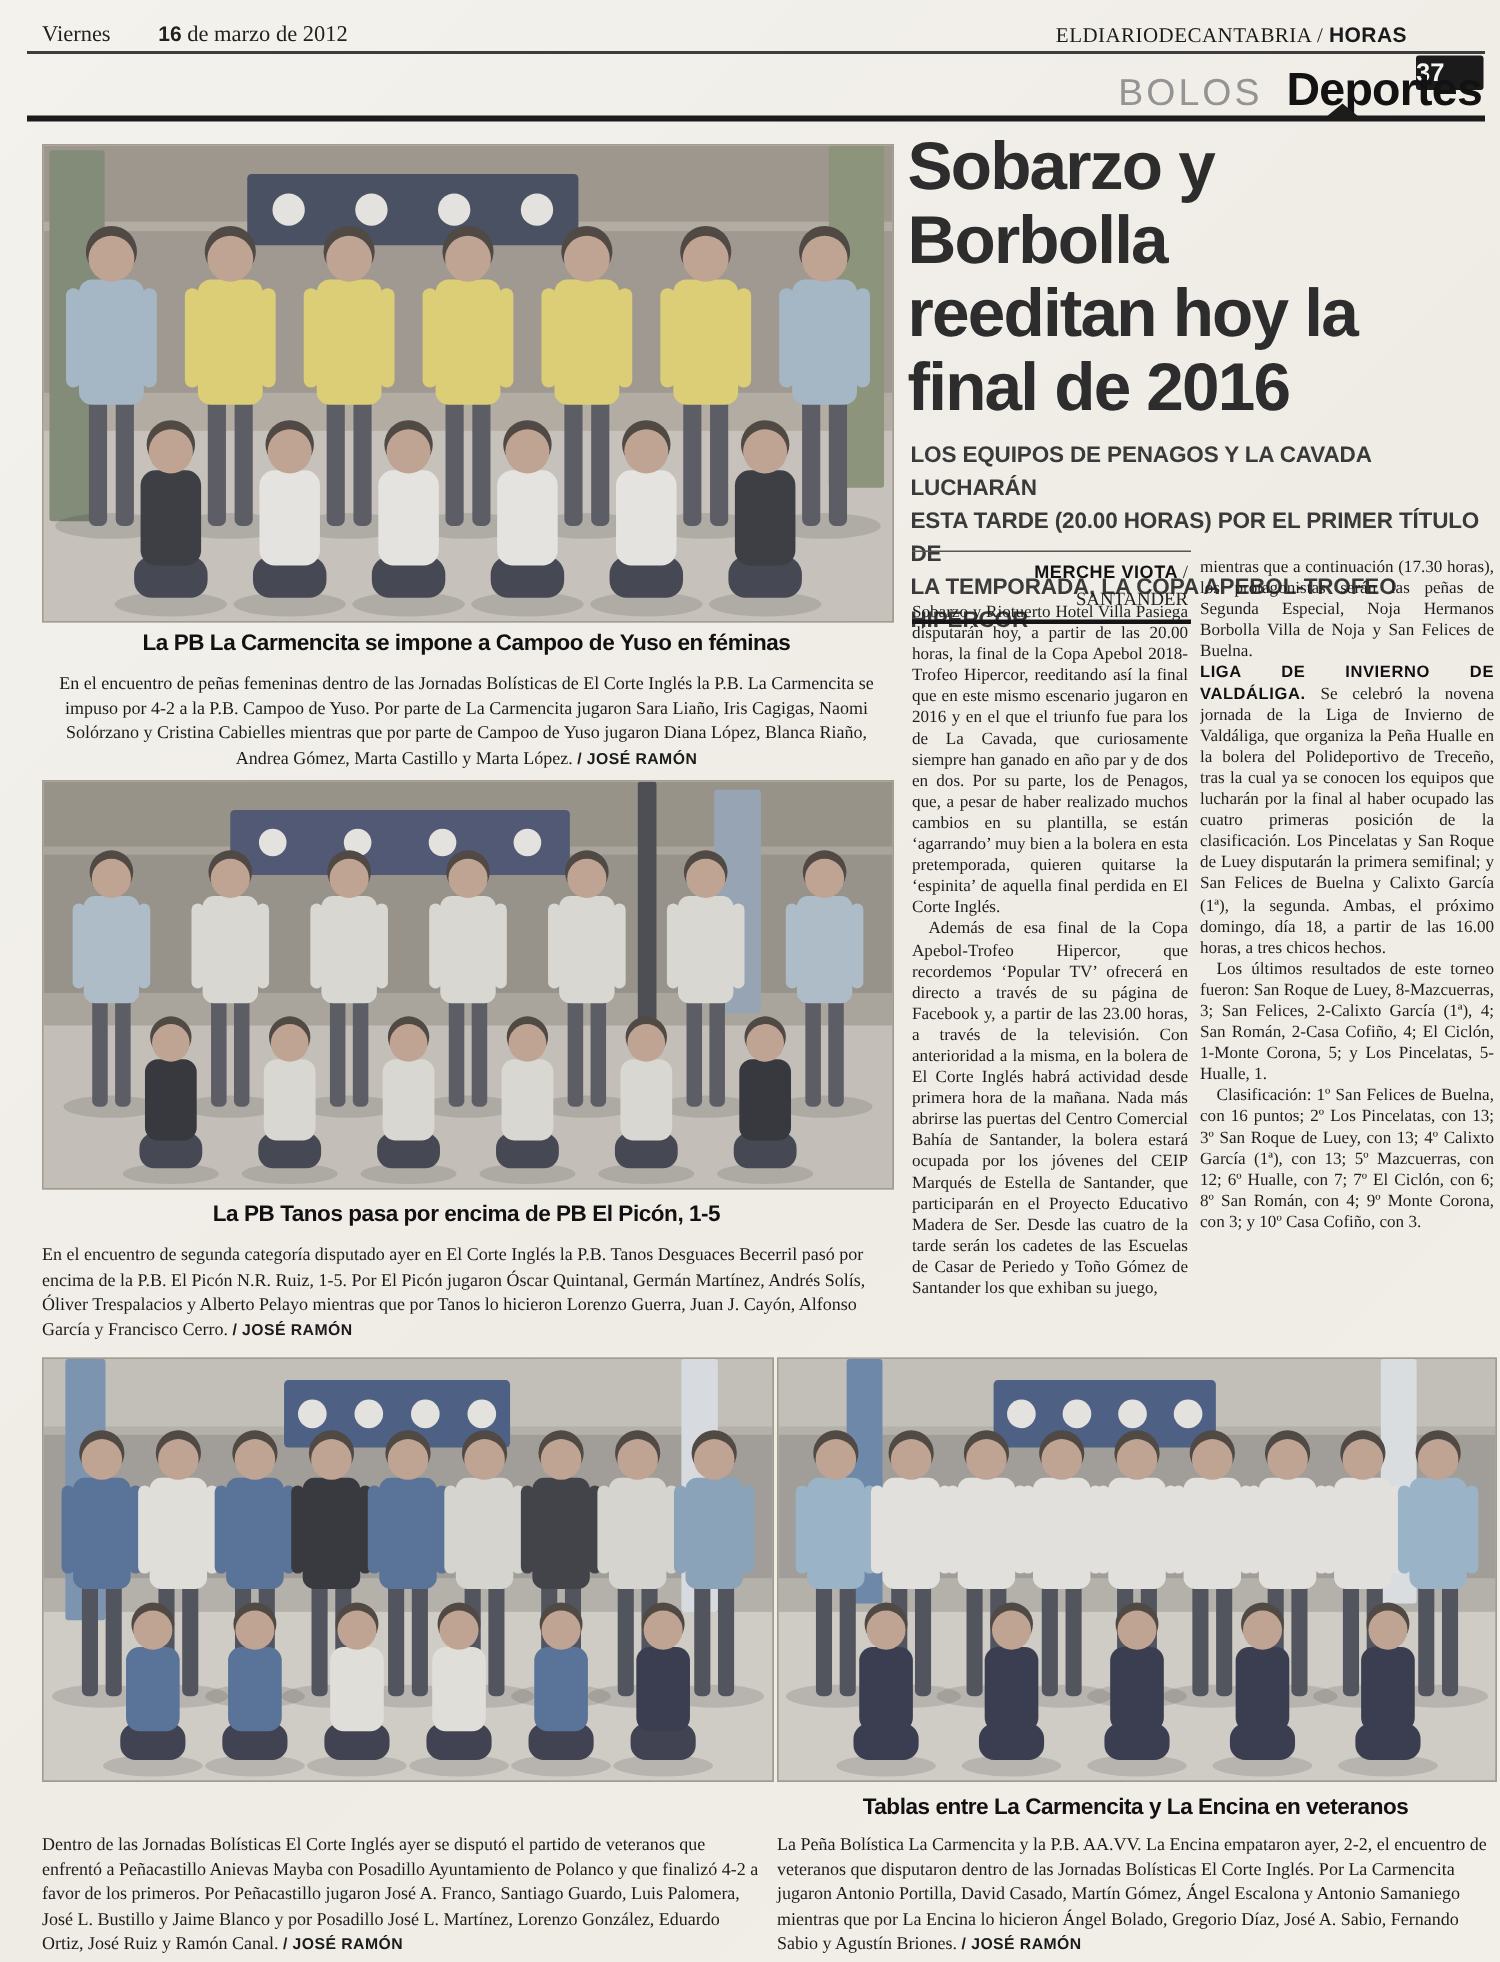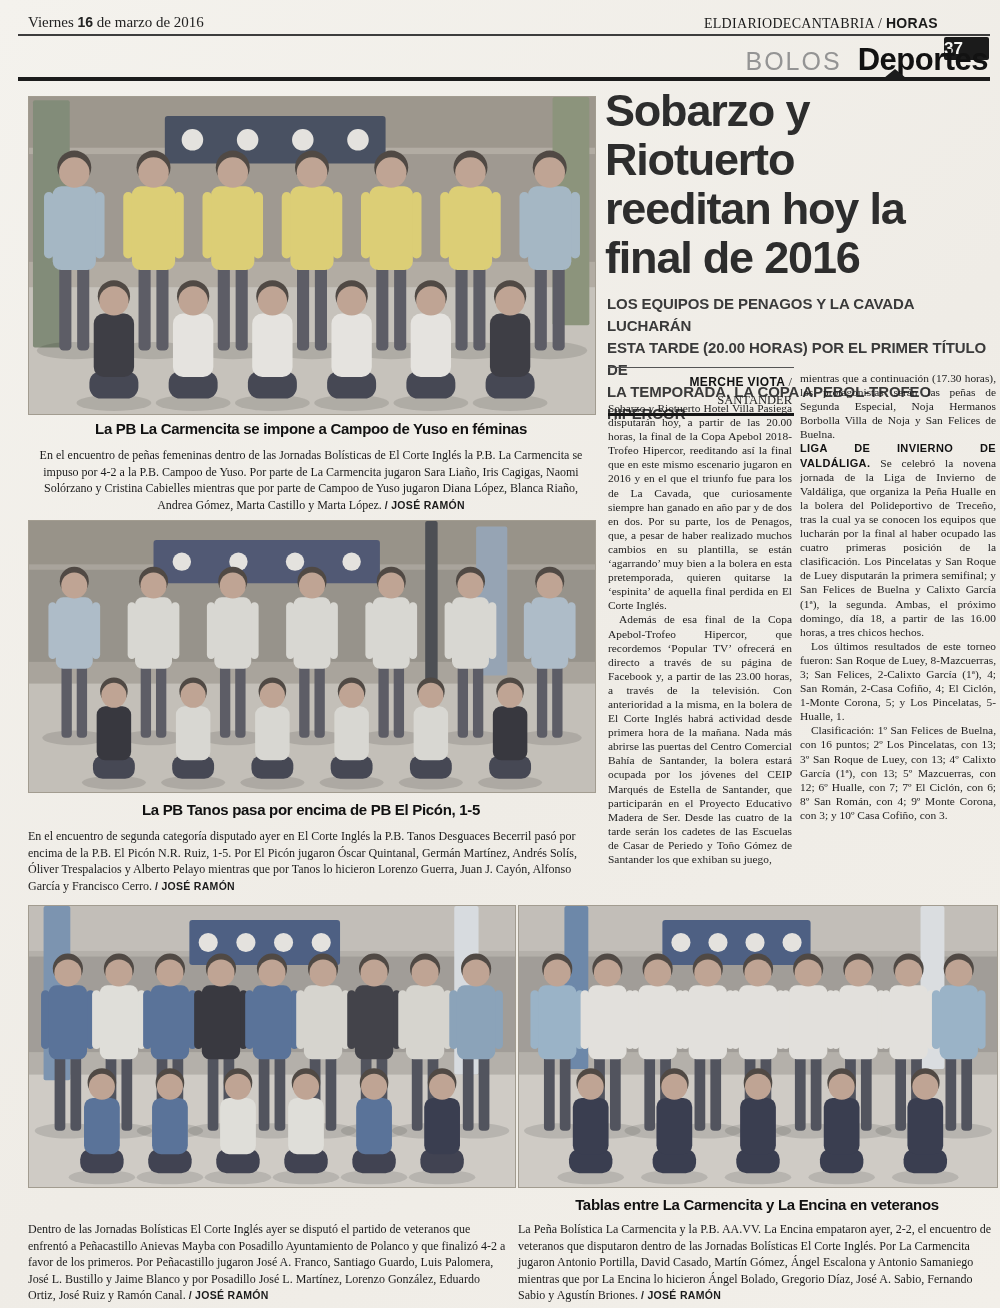--- a/index.html
+++ b/index.html
@@ -2,21 +2,21 @@
 <html lang="es"><head>
 <meta charset="utf-8">
 <style>
   html,body{margin:0;padding:0;background:#cfccc5;}
   .page{position:relative;width:1000px;height:1308px;margin:0 auto;overflow:hidden;
         background:linear-gradient(135deg,#f4f2ed 0%,#efece6 55%,#f2efe9 100%);
         font-family:"Liberation Serif",serif;color:#1c1c1c;}
 
   
   .date{position:absolute;left:28px;top:14px;font-size:15px;color:#222;}
-  .date b{font-family:"Liberation Sans",sans-serif;font-size:14px;}
+  .date b{font-family:"Liberation Sans",sans-serif;font-size:14px;margin-left:28px;}
   .masthead{position:absolute;right:62px;top:15px;font-size:14px;letter-spacing:.3px;color:#1a1a1a;white-space:nowrap;}
   .mh-name{font-family:"Liberation Serif",serif;}
   .mh-brand{font-family:"Liberation Sans",sans-serif;font-weight:700;}
   .pagebox{position:absolute;right:11px;top:13px;width:45px;height:23px;background:#1b1b1b;color:#f5f5f2;
            font-family:"Liberation Sans",sans-serif;font-weight:700;font-size:17px;line-height:23px;border-radius:2px;margin-top:24px;}
   .rule-top{position:absolute;left:18px;right:10px;top:34px;height:2px;background:#3d3d3d;}
   .section{position:absolute;right:12px;top:42px;white-space:nowrap;}
   .kicker{font-family:"Liberation Sans",sans-serif;font-size:25px;color:#949494;letter-spacing:2px;margin-right:16px;}
   .sec-title{font-family:"Liberation Sans",sans-serif;font-weight:700;font-size:31px;color:#121212;letter-spacing:-.5px;}
   .rule-thick{position:absolute;left:18px;right:10px;top:77px;height:4px;background:#1c1c1c;}
@@ -62,21 +62,21 @@
   .colB{left:800px;top:371px;width:196px;height:537px;}
   .bodycol p{margin:0;}
   .bodycol p.ind{text-indent:11px;}
   .inline-head{font-family:"Liberation Sans",sans-serif;font-size:11px;letter-spacing:.4px;color:#111;}
 </style>
 </head>
 <body>
 
 <div class="page">
 
-  <div class="date"><span>Viernes </span><b>16</b><span> de marzo de 2016</span></div>
+  <div class="date"><span>Viernes </span><b>16</b><span> de marzo de 2012</span></div>
   <div class="masthead"><span class="mh-name">ELDIARIODECANTABRIA</span><span class="mh-sep"> / </span><span class="mh-brand">HORAS</span></div>
   <div class="pagebox">37</div>
   <div class="rule-top"></div>
   <div class="section"><span class="kicker">BOLOS</span><span class="sec-title">Deportes</span></div>
   <div class="rule-thick"></div>
   <div class="rule-notch"></div>
 
   <div class="photo p1">
       <svg viewBox="0 0 566 317" width="100%" height="100%" preserveAspectRatio="none">
         <rect x="0" y="0" width="566" height="317" fill="#b4ab9d"></rect>
@@ -515,21 +515,21 @@
   <h2 class="cap-title t2">La PB Tanos pasa por encima de PB El Picón, 1-5</h2>
   <p class="cap-body b2"><span>En el encuentro de segunda categoría disputado ayer en El Corte Inglés la P.B. Tanos Desguaces Becerril pasó por encima de la P.B. El Picón N.R. Ruiz, 1-5. Por El Picón jugaron Óscar Quintanal, Germán Martínez, Andrés Solís, Óliver Trespalacios y Alberto Pelayo mientras que por Tanos lo hicieron Lorenzo Guerra, Juan J. Cayón, Alfonso García y Francisco Cerro.</span> <b class="credit">/ JOSÉ RAMÓN</b></p>
 
   <p class="cap-body b3"><span>Dentro de las Jornadas Bolísticas El Corte Inglés ayer se disputó el partido de veteranos que enfrentó a Peñacastillo Anievas Mayba con Posadillo Ayuntamiento de Polanco y que finalizó 4-2 a favor de los primeros. Por Peñacastillo jugaron José A. Franco, Santiago Guardo, Luis Palomera, José L. Bustillo y Jaime Blanco y por Posadillo José L. Martínez, Lorenzo González, Eduardo Ortiz, José Ruiz y Ramón Canal.</span> <b class="credit">/ JOSÉ RAMÓN</b></p>
 
   <h2 class="cap-title t4">Tablas entre La Carmencita y La Encina en veteranos</h2>
   <p class="cap-body b4"><span>La Peña Bolística La Carmencita y la P.B. AA.VV. La Encina empataron ayer, 2-2, el encuentro de veteranos que disputaron dentro de las Jornadas Bolísticas El Corte Inglés. Por La Carmencita jugaron Antonio Portilla, David Casado, Martín Gómez, Ángel Escalona y Antonio Samaniego mientras que por La Encina lo hicieron Ángel Bolado, Gregorio Díaz, José A. Sabio, Fernando Sabio y Agustín Briones.</span> <b class="credit">/ JOSÉ RAMÓN</b></p>
 
   <h1 class="headline">
     <div>Sobarzo y</div>
-    <div>Riotuerto</div>
+    <div>Borbolla</div>
     <div>reeditan hoy la</div>
     <div>final de 2016</div>
   </h1>
   <div class="subhead">
     <div>LOS EQUIPOS DE PENAGOS Y LA CAVADA LUCHARÁN</div>
     <div>ESTA TARDE (20.00 HORAS) POR EL PRIMER TÍTULO DE</div>
     <div>LA TEMPORADA, LA COPA APEBOL-TROFEO HIPERCOR</div>
   </div>
   <div class="byline"><b>MERCHE VIOTA</b><span class="by-place"> / </span><span class="by-place">SANTANDER</span></div>
 

